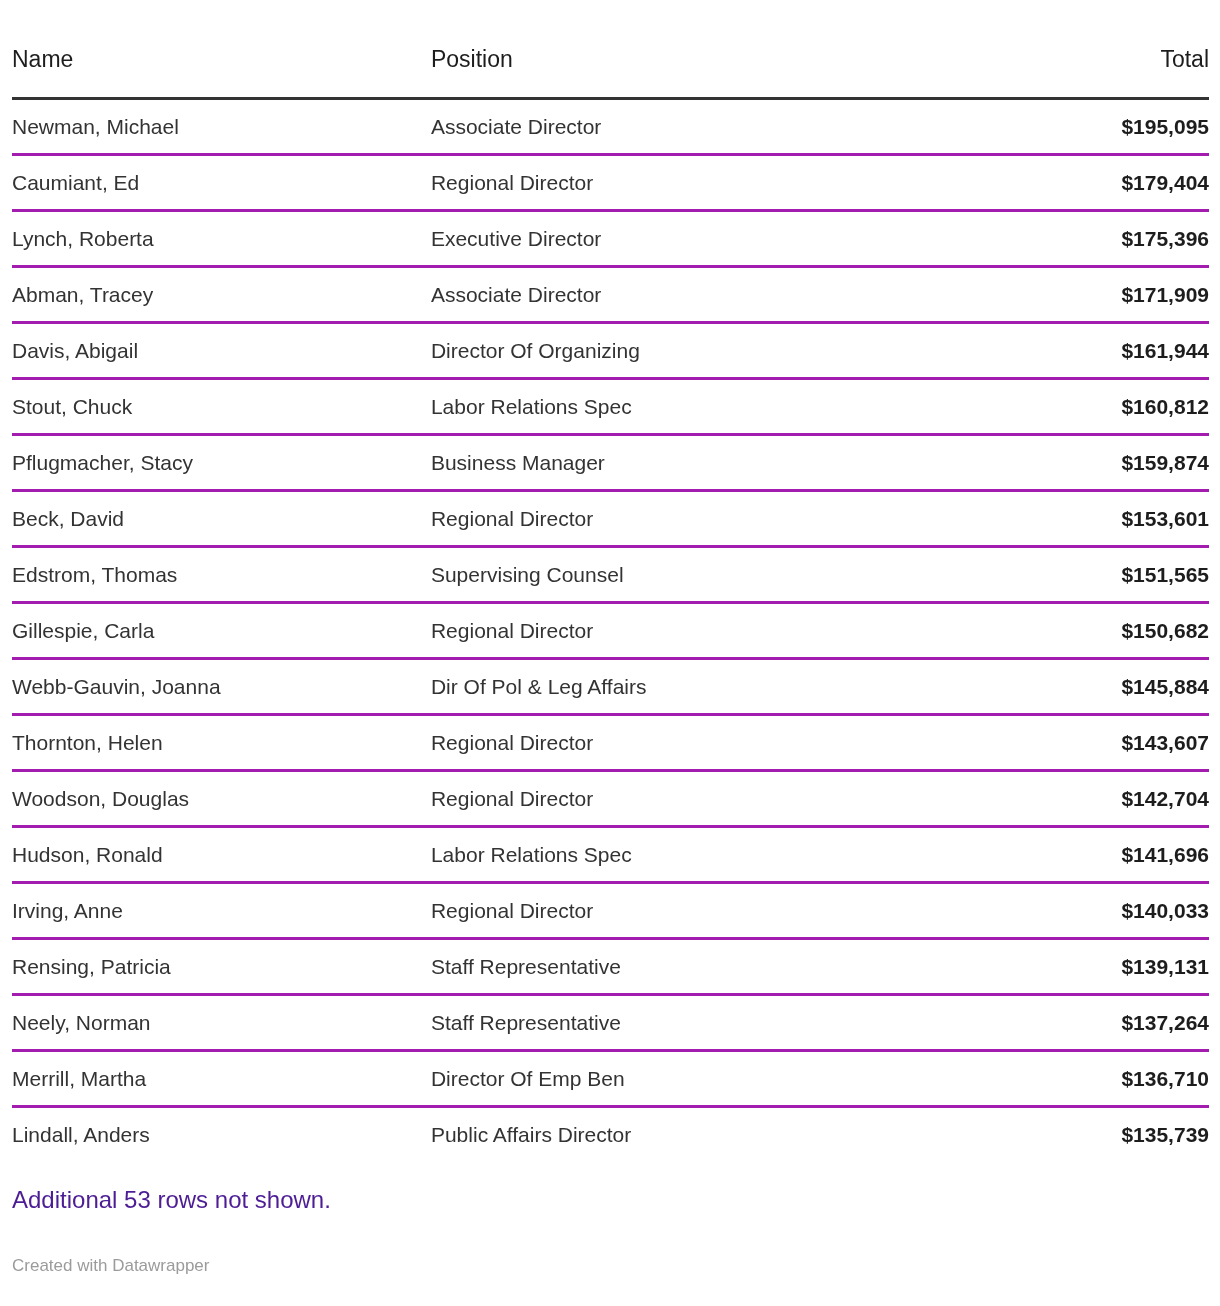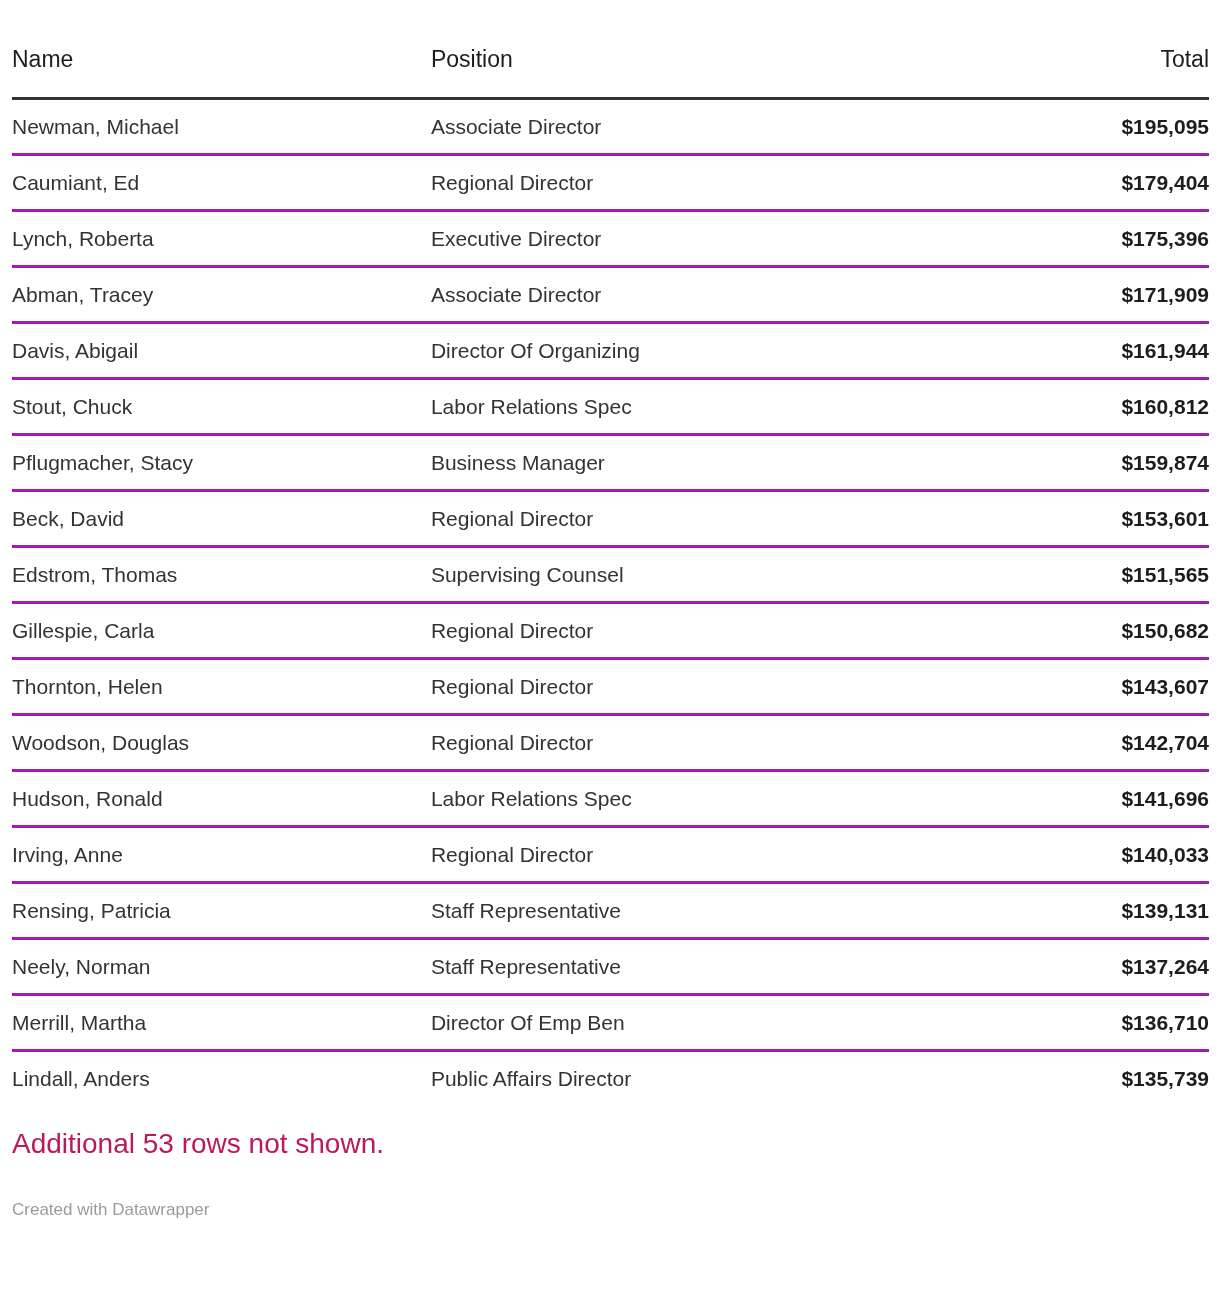--- a/index.html
+++ b/index.html
@@ -46,23 +46,23 @@
     overflow: hidden;
   }
   table.data-table td.total-cell {
     text-align: right;
     font-weight: 700;
     color: #1d1d1d;
   }
   table.data-table tbody tr:last-child td { border-bottom: none; }
   .footnote {
     margin: 25px 0 0 0;
-    font-size: 28px;
+    font-size: 24px;
     line-height: 27px;
-    color: #be185d;
+    color: #4c1d95;
   }
   .attribution {
     display: inline-block;
     margin: 42px 0 0 0;
     font-size: 17px;
     line-height: 21px;
     color: #9b9b9b;
     text-decoration: none;
     text-align: right;
   }
@@ -129,20 +129,25 @@
           <td>Edstrom, Thomas</td>
           <td>Supervising Counsel</td>
           <td class="total-cell">$151,565</td>
         </tr>
         <tr>
           <td>Gillespie, Carla</td>
           <td>Regional Director</td>
           <td class="total-cell">$150,682</td>
         </tr>
         <tr>
+          <td>Webb-Gauvin, Joanna</td>
+          <td>Dir Of Pol &amp; Leg Affairs</td>
+          <td class="total-cell">$145,884</td>
+        </tr>
+        <tr>
           <td>Thornton, Helen</td>
           <td>Regional Director</td>
           <td class="total-cell">$143,607</td>
         </tr>
         <tr>
           <td>Woodson, Douglas</td>
           <td>Regional Director</td>
           <td class="total-cell">$142,704</td>
         </tr>
         <tr>

